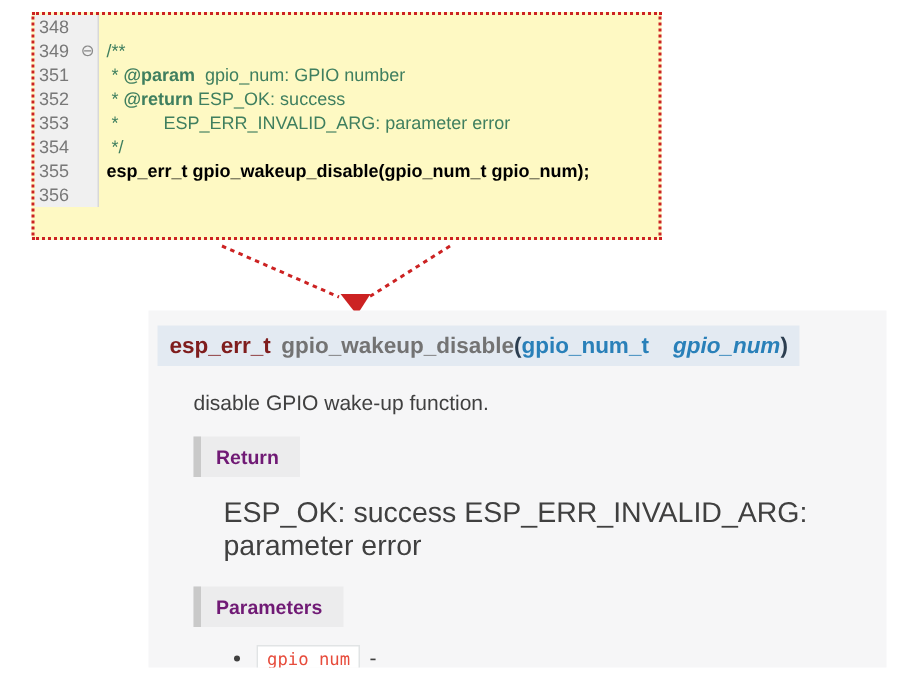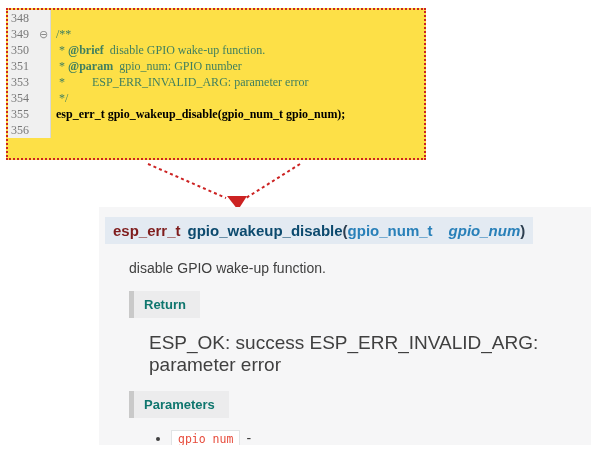--- a/index.html
+++ b/index.html
@@ -12,28 +12,28 @@
     position: relative;
     width: 602px;
     height: 453px;
     background: #ffffff;
     overflow: hidden;
   }
 
   
   .code-box {
     position: absolute;
-    left: 6px;
+    left: 21px;
     top: 8px;
     width: 420px;
     height: 152px;
     border: 2px dotted #cc2222;
-    background: #fde047;
+    background: #fef9c3;
     overflow: hidden;
-    font-family: Liberation Serif, serif;
+    font-family: Liberation Sans, sans-serif;
     font-size: 12px;
     line-height: 16px;
     box-sizing: border-box;
   }
   .code-row { display: flex; height: 16px; }
   .line-num {
     flex: none;
     width: 26px;
     padding-left: 3px;
     background: #f0f0f0;
@@ -70,39 +70,39 @@
   .sig-bar {
     margin: 10px 0 0 6px;
     width: 412px;
     background: #e3eaf2;
     padding: 5px 8px;
     font-size: 15px;
     font-weight: bold;
     color: #2c3e50;
   }
   .sig-type { color: #7f1d1d; margin-right: 7px; margin-top: 43px; }
-  .sig-name { color: #0c4a6e; }
+  .sig-name { color: #737373; }
   .sig-paren { color: #2c3e50; }
   .sig-param-type { color: #2980b9; margin-right: 16px; }
   .sig-param-name { color: #2980b9; font-style: italic; }
 
   .desc {
     margin: 16px 0 0 30px;
     font-size: 14px;
   }
   .rubric {
     display: block;
     width: max-content;
     margin: 15px 0 0 30px;
     background: #ececed;
     border-left: 5px solid #c9c9c9;
     padding: 6px 14px 6px 10px;
     font-size: 13px;
     font-weight: bold;
-    color: #0f766e;
+    color: #701a75;
   }
   .return-text {
     margin: 14px 0 0 50px;
     font-size: 19px;
   }
   .param-list {
     margin: 12px 0 0 0;
     padding-left: 72px;
     list-style: disc;
   }
@@ -129,28 +129,28 @@
           <span class="line-num">348</span>
           <span class="fold-col"></span>
           <span class="code-text"></span>
         </div>
         <div class="code-row">
           <span class="line-num">349</span>
           <span class="fold-col">⊖</span>
           <span class="code-text"><span class="seg-comment">/**</span></span>
         </div>
         <div class="code-row">
-          <span class="line-num">350</span>
-          <span class="fold-col"></span>
-          <span class="code-text"><span class="seg-comment"> * </span><span class="seg-tag">@brief</span><span class="seg-comment">  disable GPIO wake-up function.</span></span>
-        </div>
-        <div class="code-row">
           <span class="line-num">351</span>
           <span class="fold-col"></span>
           <span class="code-text"><span class="seg-comment"> * </span><span class="seg-tag">@param</span><span class="seg-comment">  gpio_num: GPIO number</span></span>
+        </div>
+        <div class="code-row">
+          <span class="line-num">352</span>
+          <span class="fold-col"></span>
+          <span class="code-text"><span class="seg-comment"> * </span><span class="seg-tag">@return</span><span class="seg-comment"> ESP_OK: success</span></span>
         </div>
         <div class="code-row">
           <span class="line-num">353</span>
           <span class="fold-col"></span>
           <span class="code-text"><span class="seg-comment"> *         ESP_ERR_INVALID_ARG: parameter error</span></span>
         </div>
         <div class="code-row">
           <span class="line-num">354</span>
           <span class="fold-col"></span>
           <span class="code-text"><span class="seg-comment"> */</span></span>

